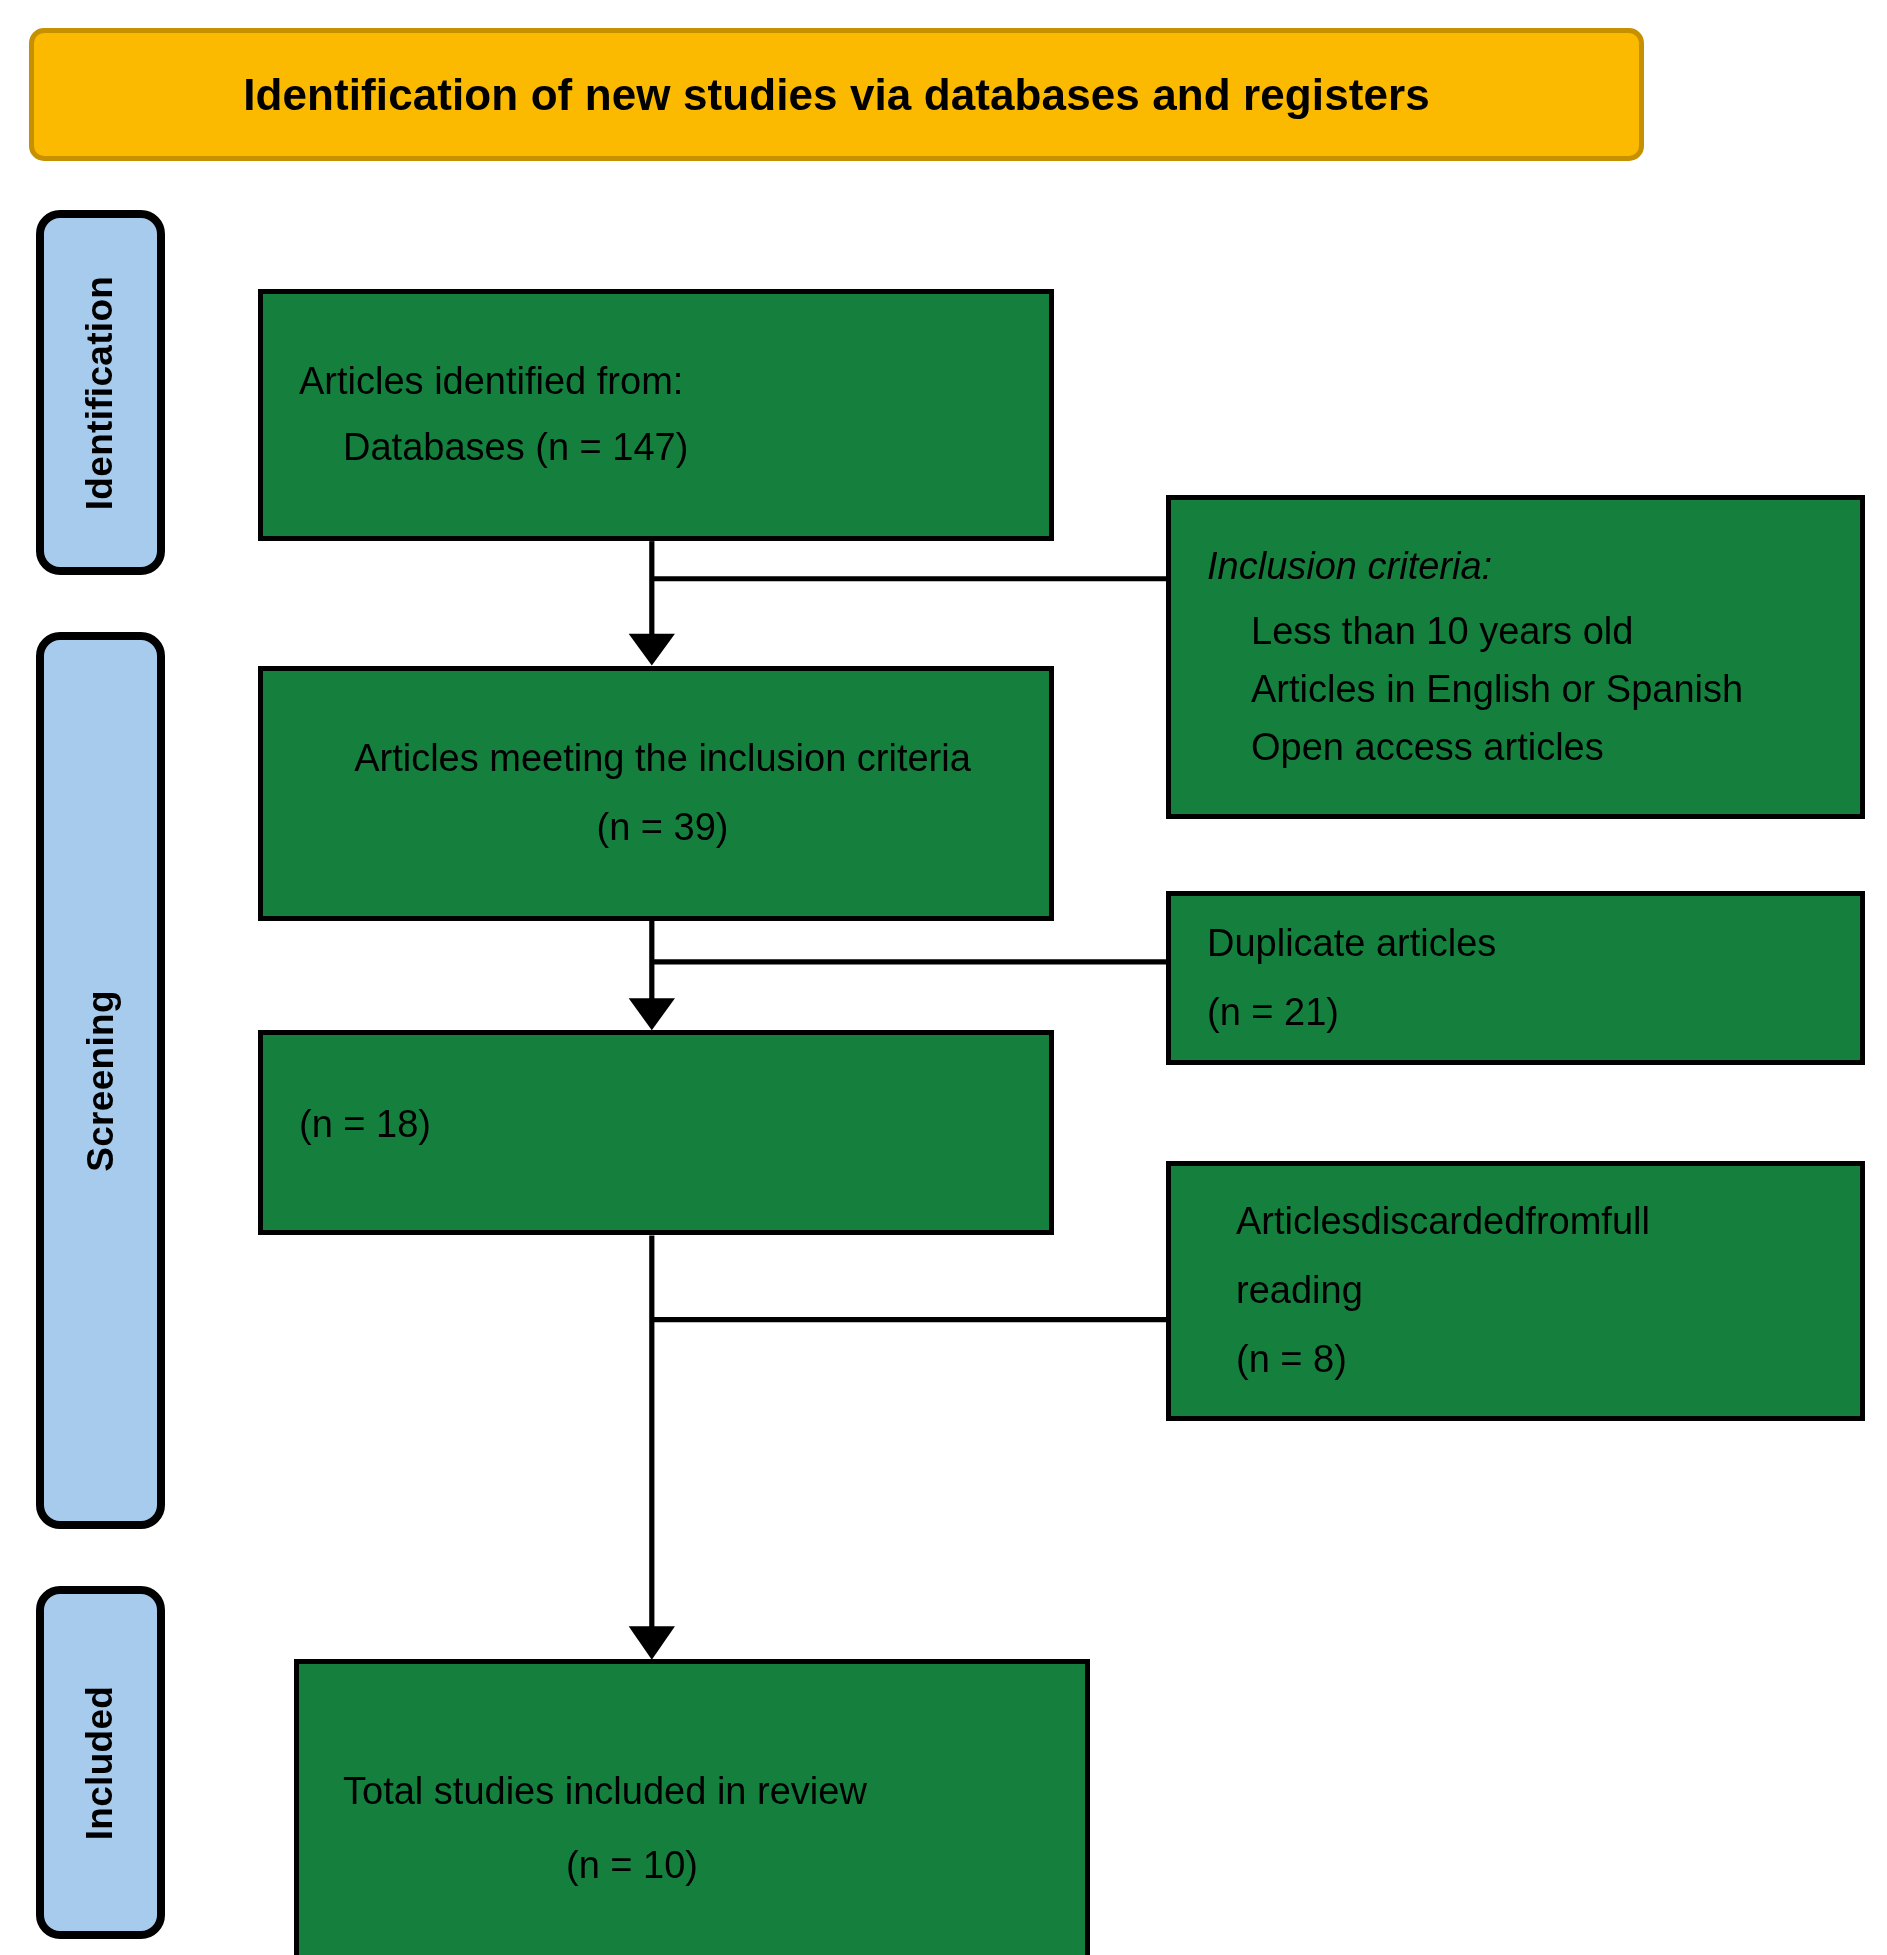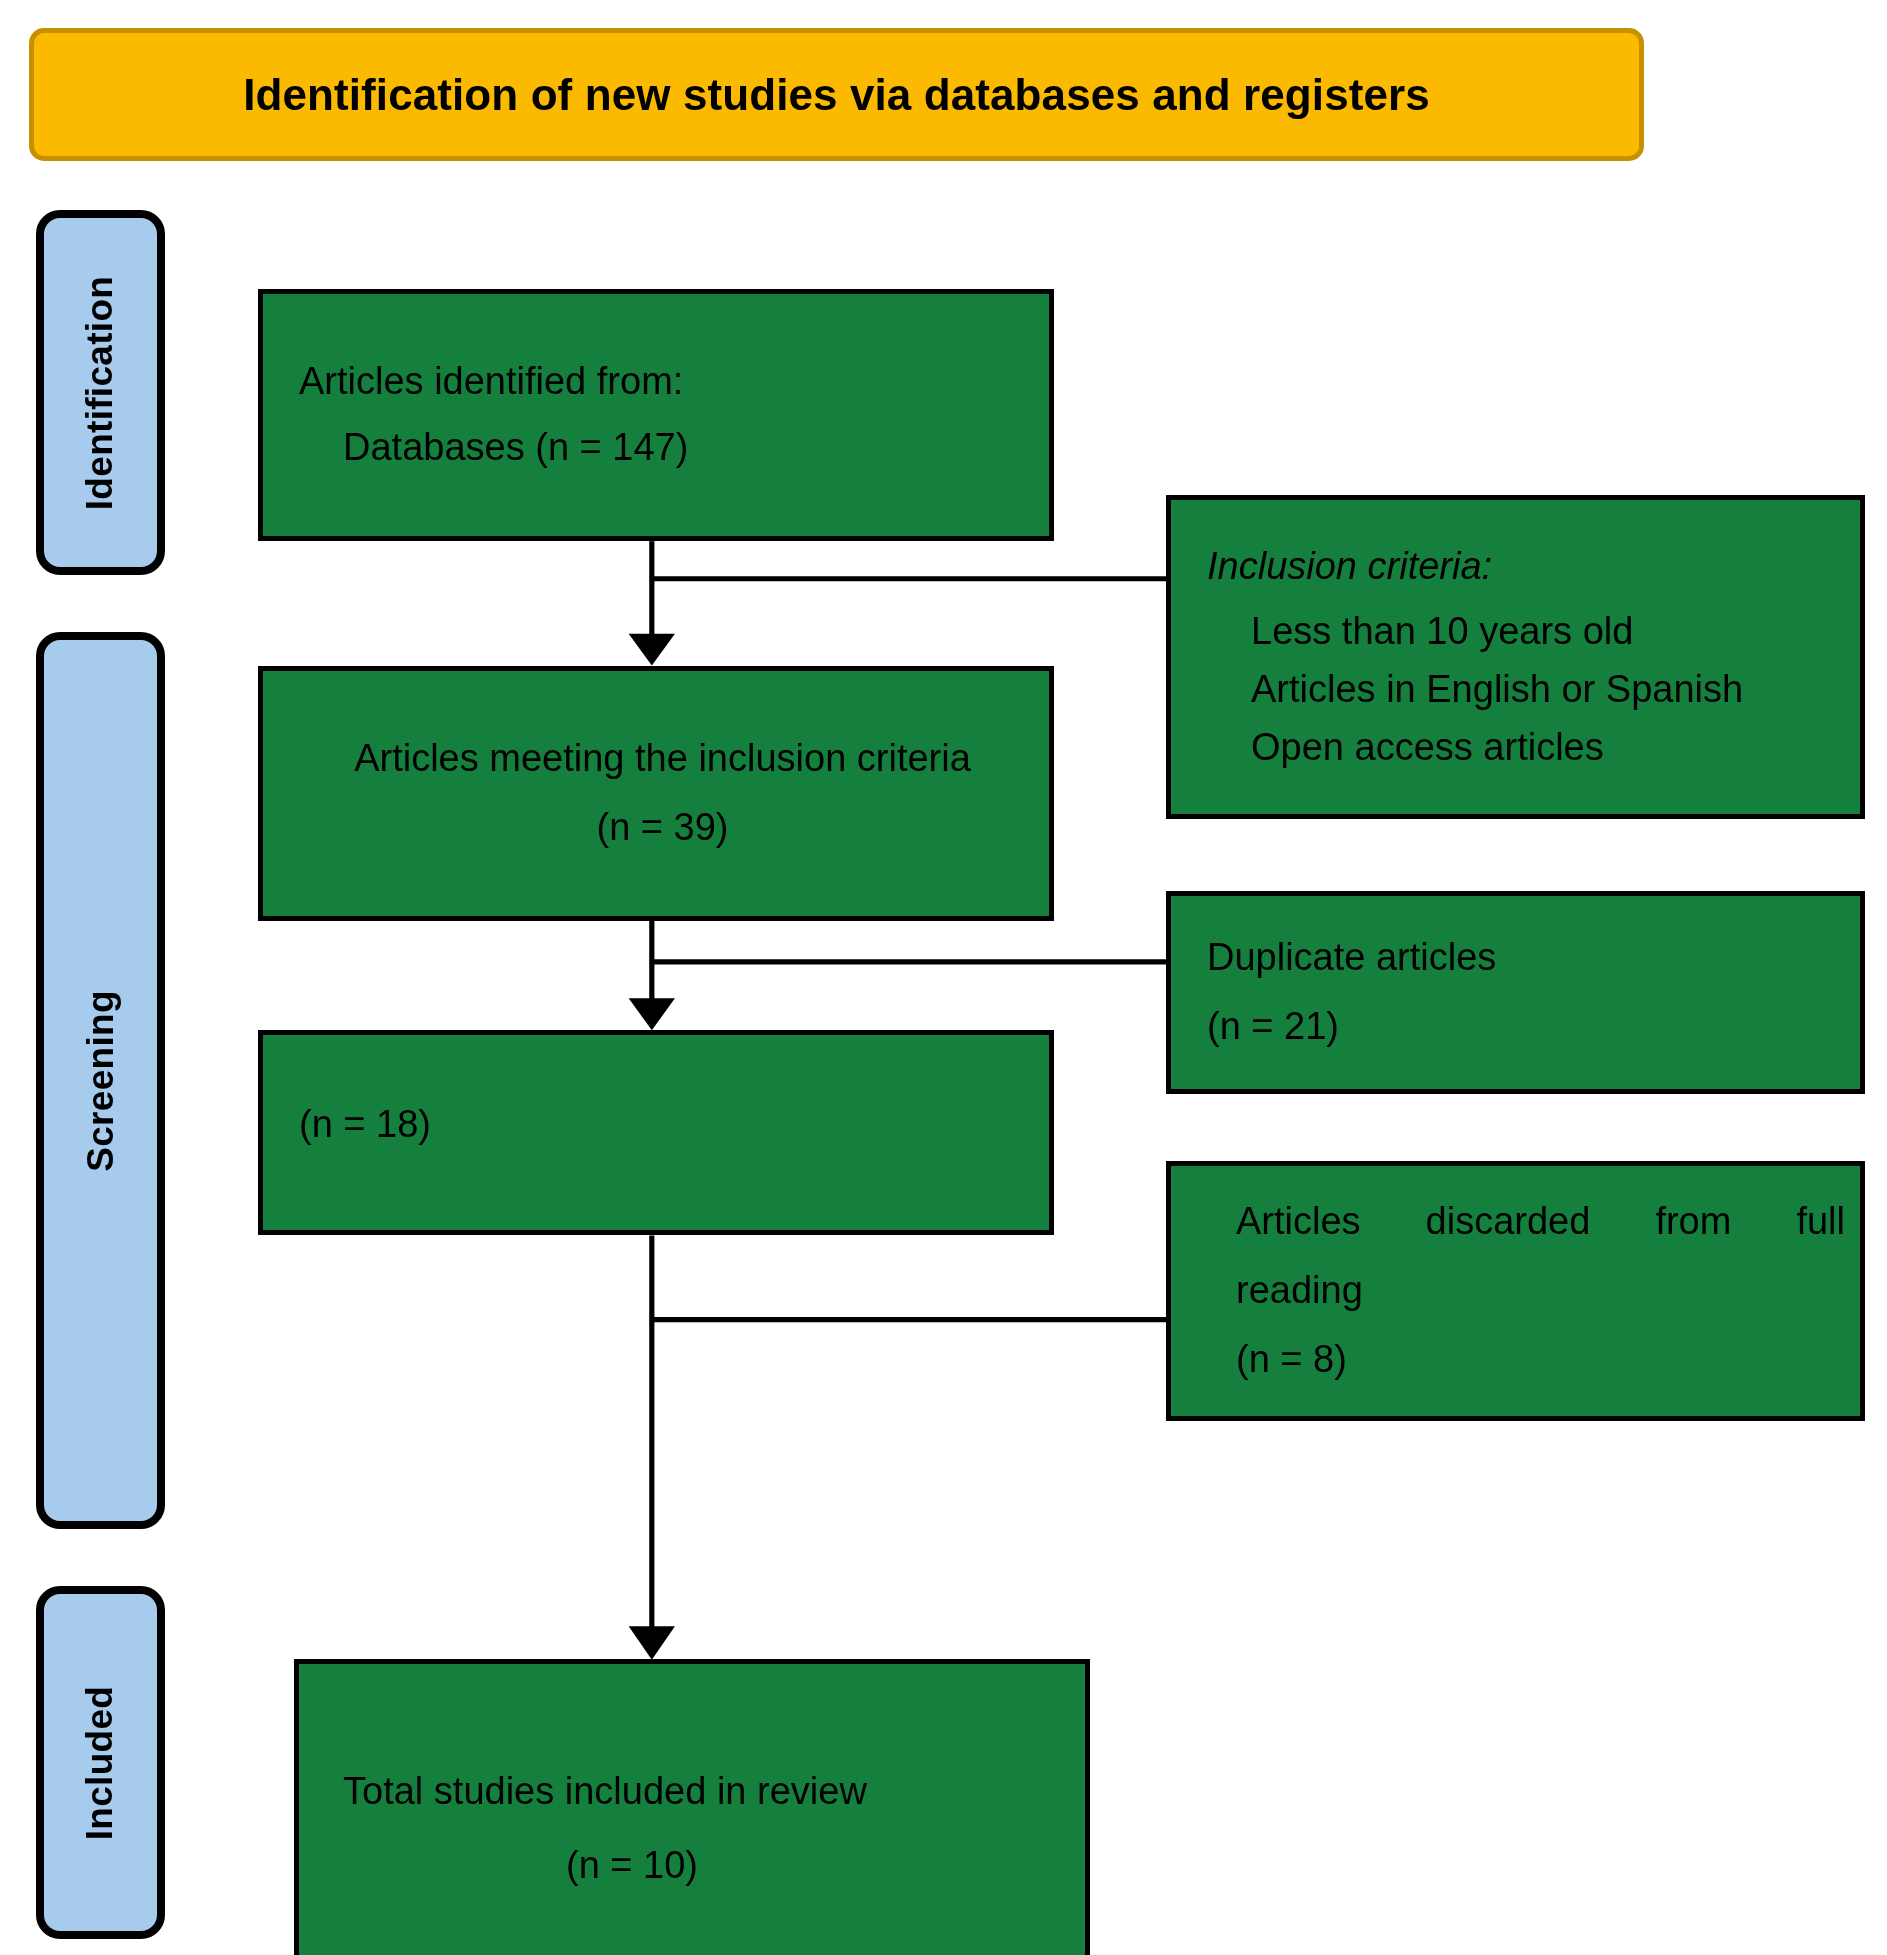--- a/index.html
+++ b/index.html
@@ -101,37 +101,35 @@
   #box-total        { left: 294px; top: 1659px; width: 796px; height: 340px; }
   #box-total .line  { text-align: left; }
   #box-total .line.t1 { padding-left: 44px; margin-bottom: 19.7px; }
   #box-total .line.t2 { padding-left: 267px; }
 
   
   #box-inclusion    { left: 1166px; top: 495px;  width: 699px; height: 324px; }
   #box-inclusion .line { line-height: 1.52; }
   #box-inclusion .line.head { margin-bottom: 8px; }
 
-  #box-duplicate    { left: 1166px; top: 891px; width: 699px; height: 203px; }
+  #box-duplicate    { left: 1166px; top: 891px; width: 699px; height: 174px; }
   #box-duplicate .line:first-child { margin-bottom: 15px; }
 
   #box-discarded    { left: 1166px; top: 1161px; width: 699px; height: 260px; }
   #box-discarded .jline {
     font-size: 38px;
     color: #000000;
     line-height: 1.42;
   }
   #box-discarded .jline.j1 {
     padding-left: 65px;
     padding-right: 15px;
     display: flex;
-    justify-content: space-between;
     white-space: nowrap;
     margin-bottom: 15px;
-    gap: 48px;
   }
   #box-discarded .jline.j2 { padding-left: 65px; margin-bottom: 15px; white-space: nowrap;}
   #box-discarded .jline.j3 { padding-left: 65px; white-space: nowrap;}
 
   
   #connectors {
     position: absolute;
     left: 0;
     top: 0;
     width: 1887px;

